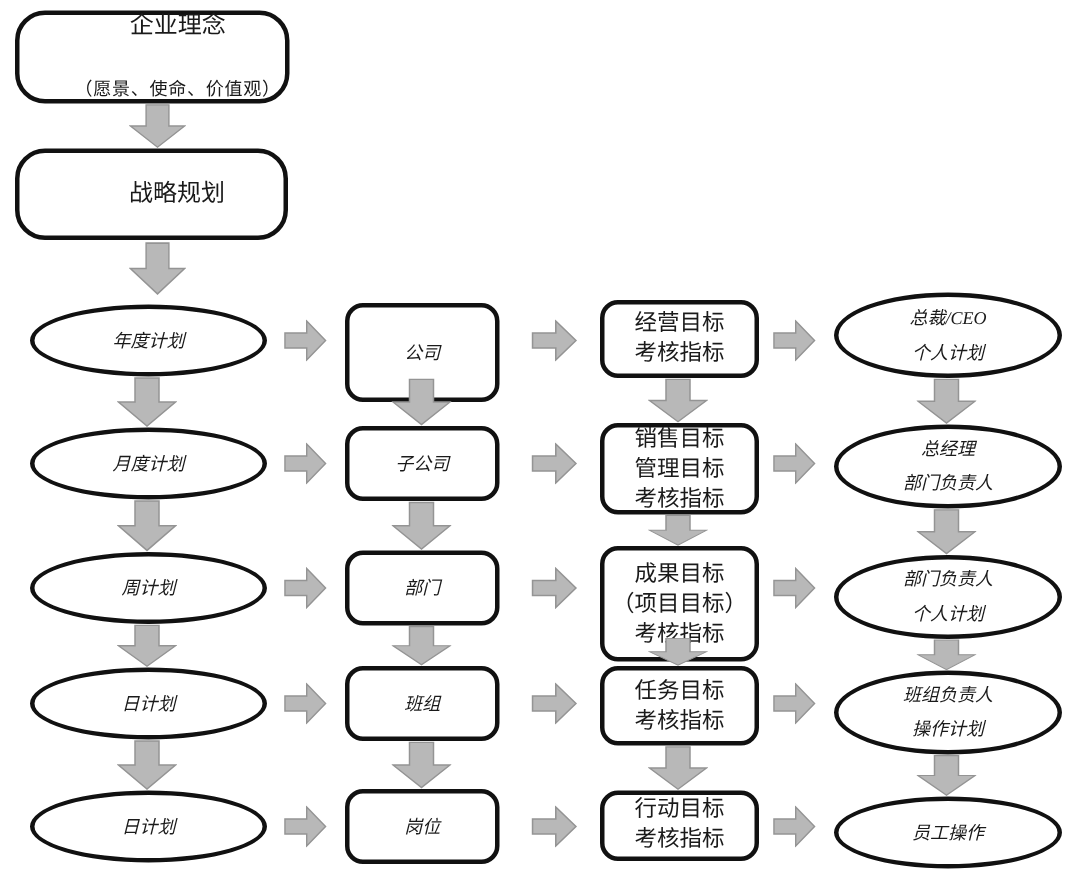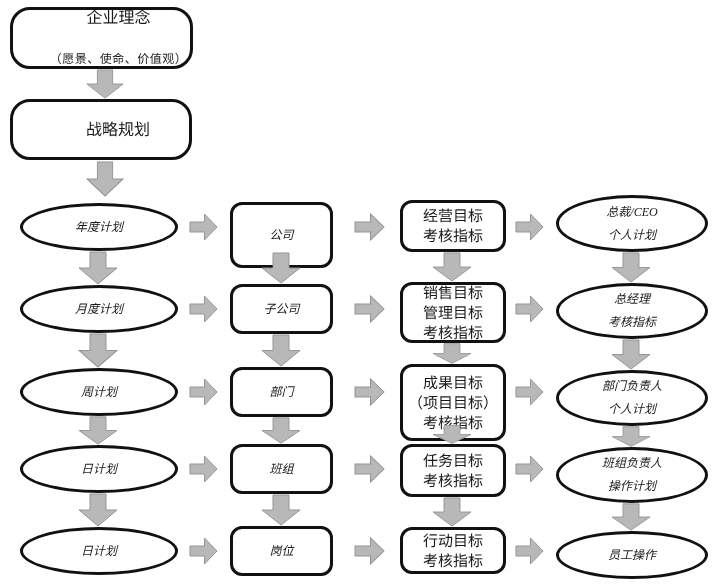--- a/index.html
+++ b/index.html
@@ -53,27 +53,27 @@
   <div class="shape rr f15" style="left:400px;top:200px;width:106px;height:52px;">经营目标
 考核指标</div>
   <div class="shape rr f15" style="left:400px;top:282px;width:106px;height:61px;">销售目标
 管理目标
 考核指标</div>
   <div class="shape rr f15" style="left:400px;top:364px;width:106px;height:77px;">成果目标
 （项目目标）
 考核指标</div>
   <div class="shape rr f15" style="left:400px;top:444px;width:106px;height:53px;">任务目标
 考核指标</div>
-  <div class="shape rr f15" style="left:400px;top:527px;width:106px;height:47px;">行动目标
+  <div class="shape rr f15" style="left:400px;top:527px;width:106px;height:47px;font-family:Liberation Mono, monospace;">行动目标
 考核指标</div>
 
   <div class="shape el f16" style="left:556px;top:195px;width:152px;height:57px;">总裁/CEO
 个人计划</div>
   <div class="shape el f16" style="left:556px;top:283px;width:152px;height:56px;">总经理
-考核指标</div>
+部门负责人</div>
   <div class="shape el f16" style="left:556px;top:370px;width:152px;height:56px;text-align:center;">部门负责人
 个人计划</div>
   <div class="shape el f16" style="left:556px;top:447px;width:152px;height:56px;">班组负责人
 操作计划</div>
   <div class="shape el f16" style="left:556px;top:531px;width:152px;height:48px;">员工操作</div>
 
   <svg class="arrow" style="left:78px;top:251px;width:40px;height:34px;" viewBox="0 0 40 34" preserveAspectRatio="none">
       <polygon points="12,1 28,1 28,17 39,17 20,33 1,17 12,17"></polygon>
     </svg>
   <svg class="arrow" style="left:78px;top:333px;width:40px;height:35px;" viewBox="0 0 40 34" preserveAspectRatio="none">

